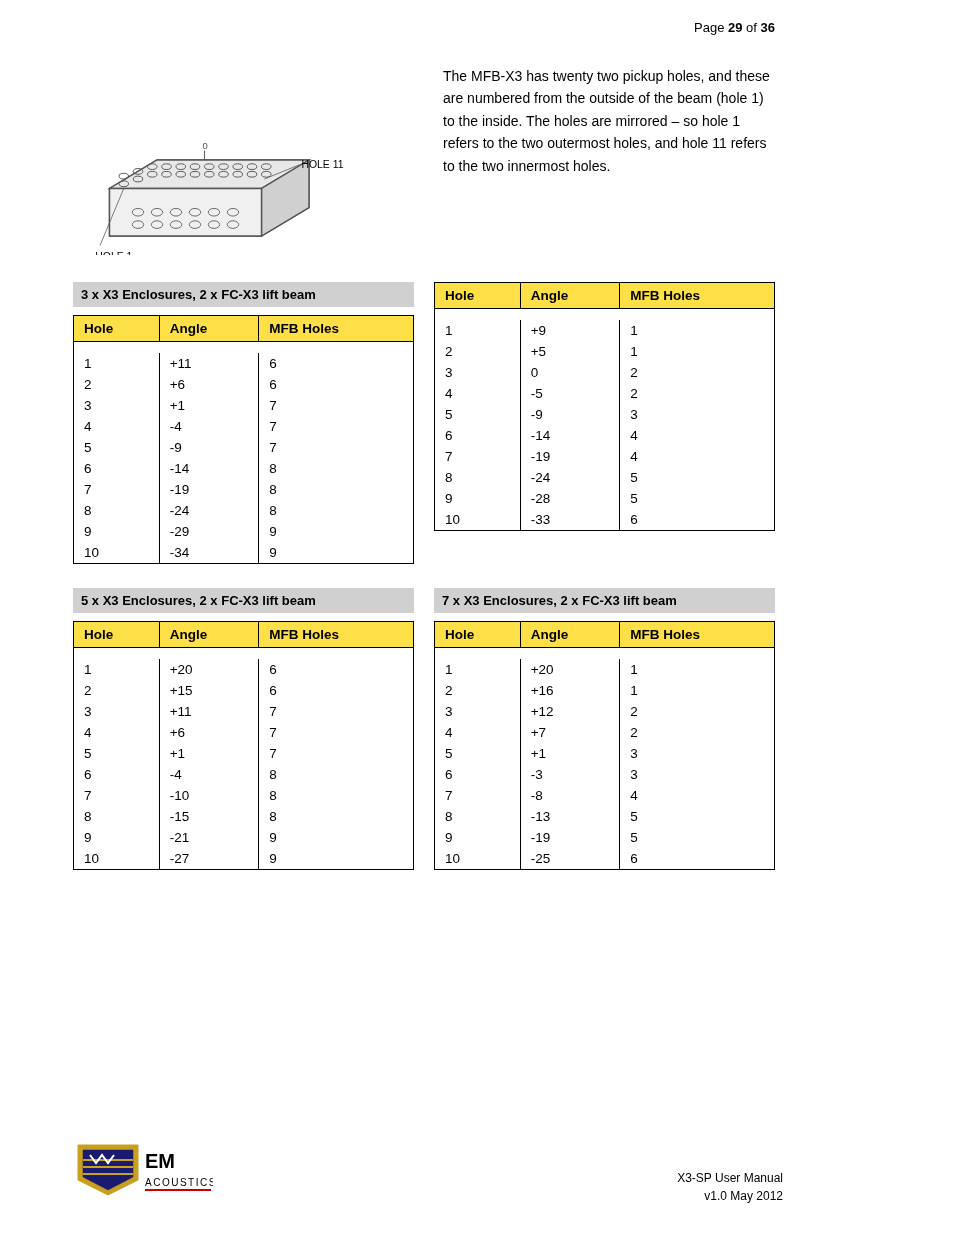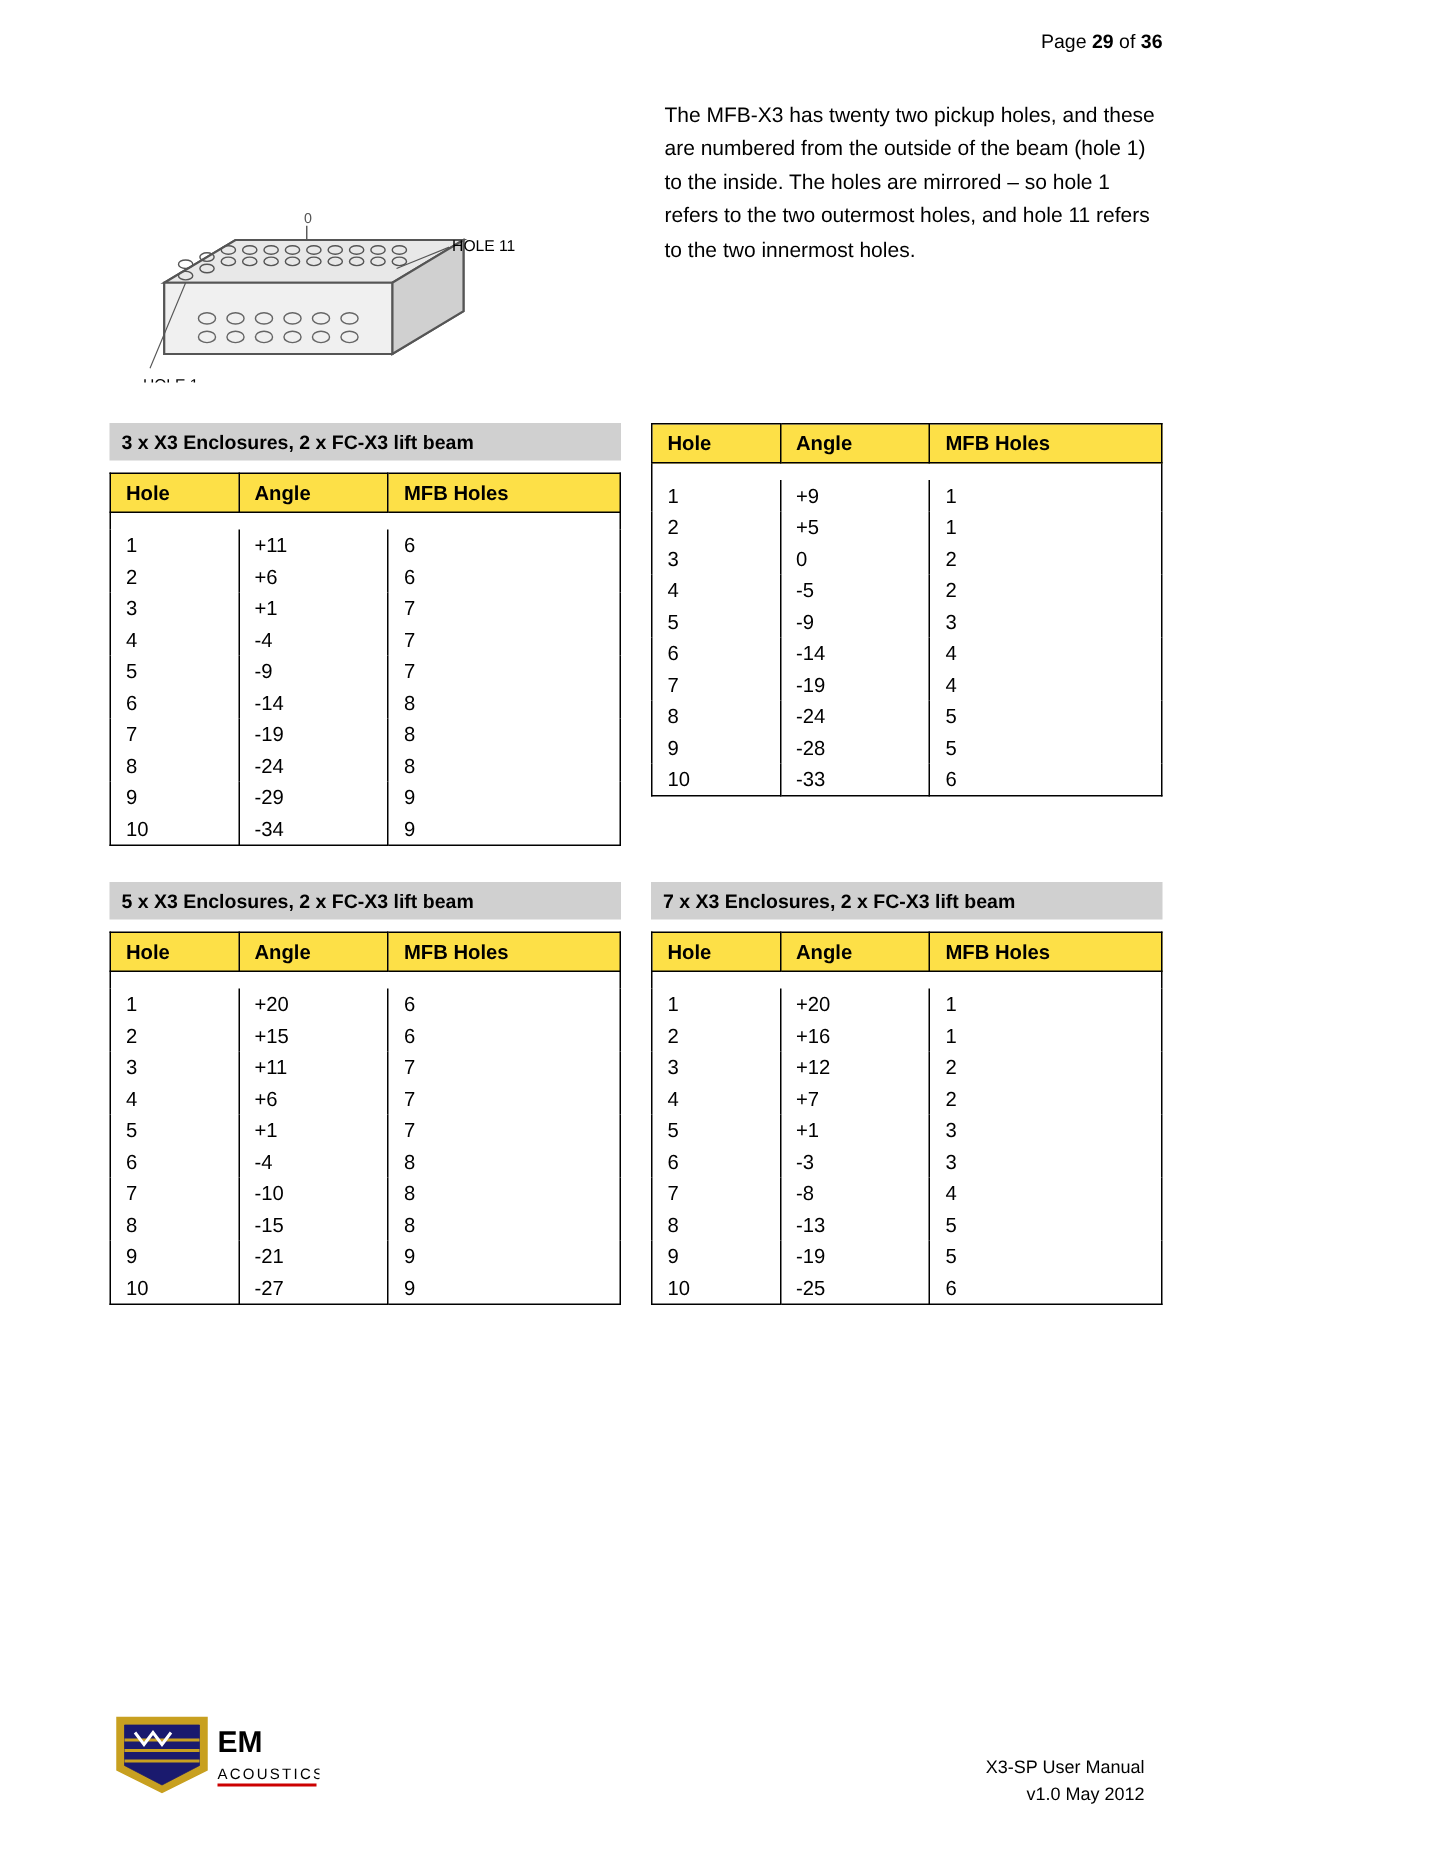--- a/index.html
+++ b/index.html
@@ -111,21 +111,21 @@
     }
 
     .data-table tr:first-child td {
       padding-top: 8px;
     }
 
     .footer {
       position: absolute;
       bottom: 30px;
       left: 60px;
-      right: 72px;
+      right: 52px;
       display: flex;
       flex-direction: row;
       align-items: flex-end;
       justify-content: space-between;
     }
 
     .footer-logo {
       display: flex;
       flex-direction: column;
       align-items: flex-start;

